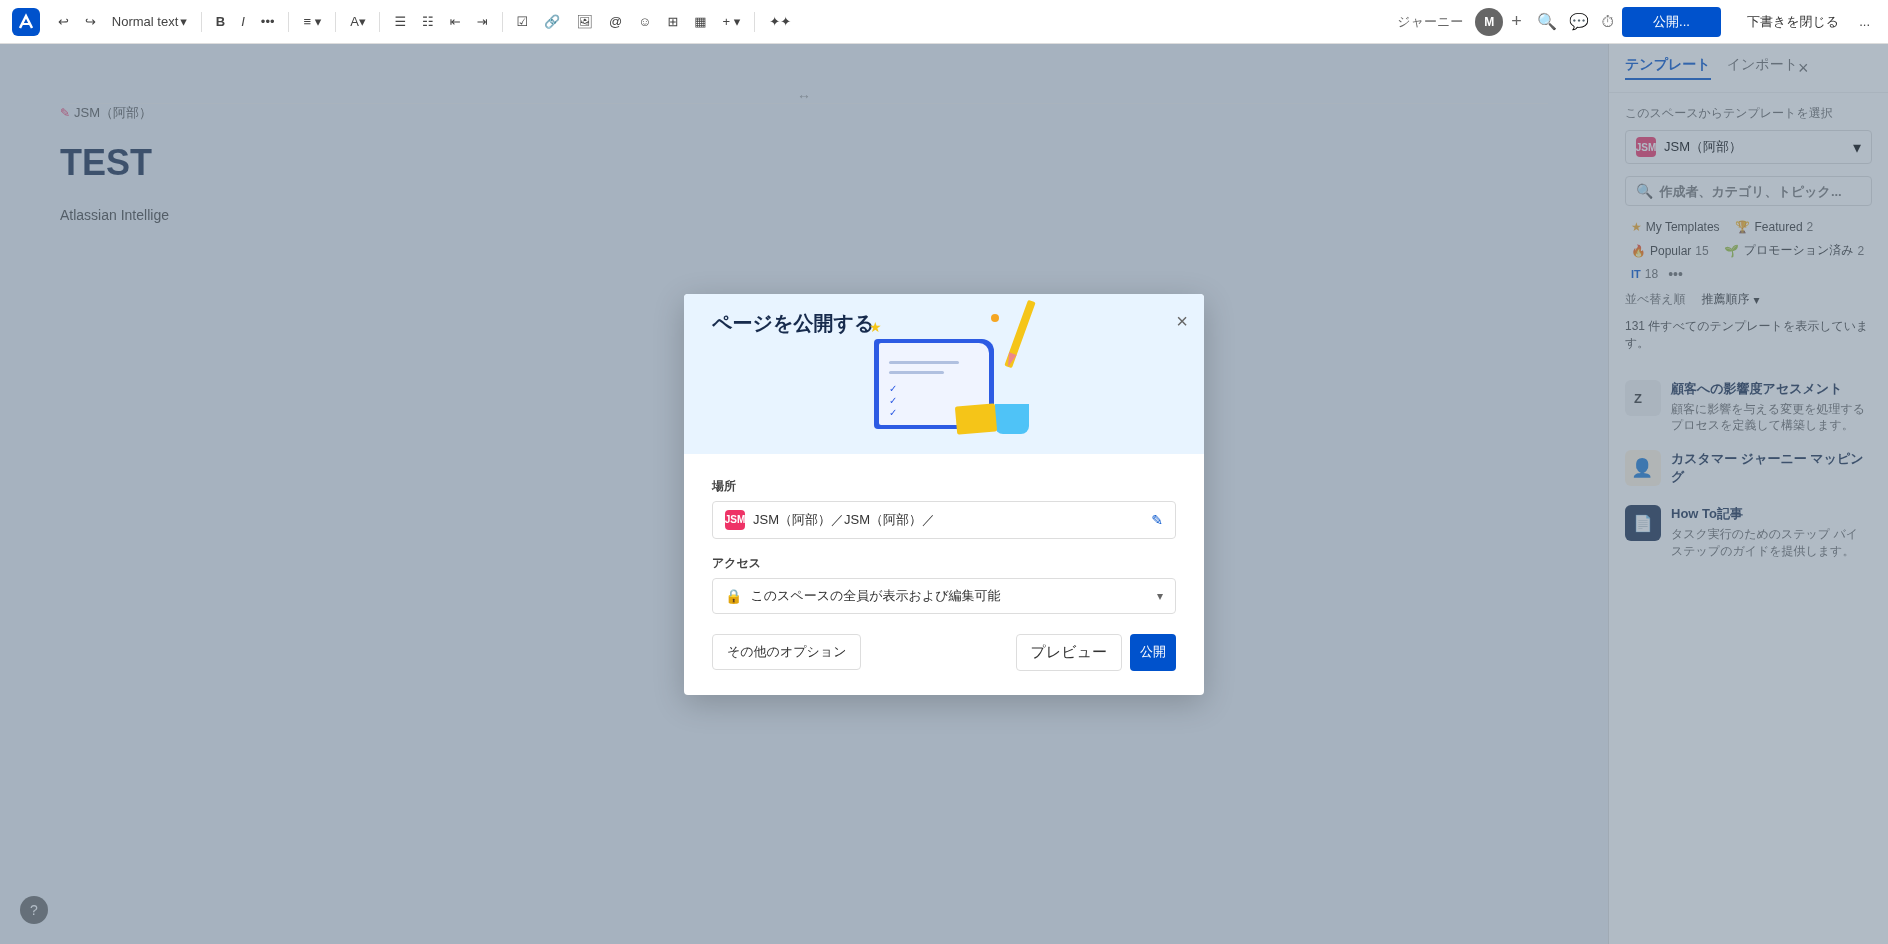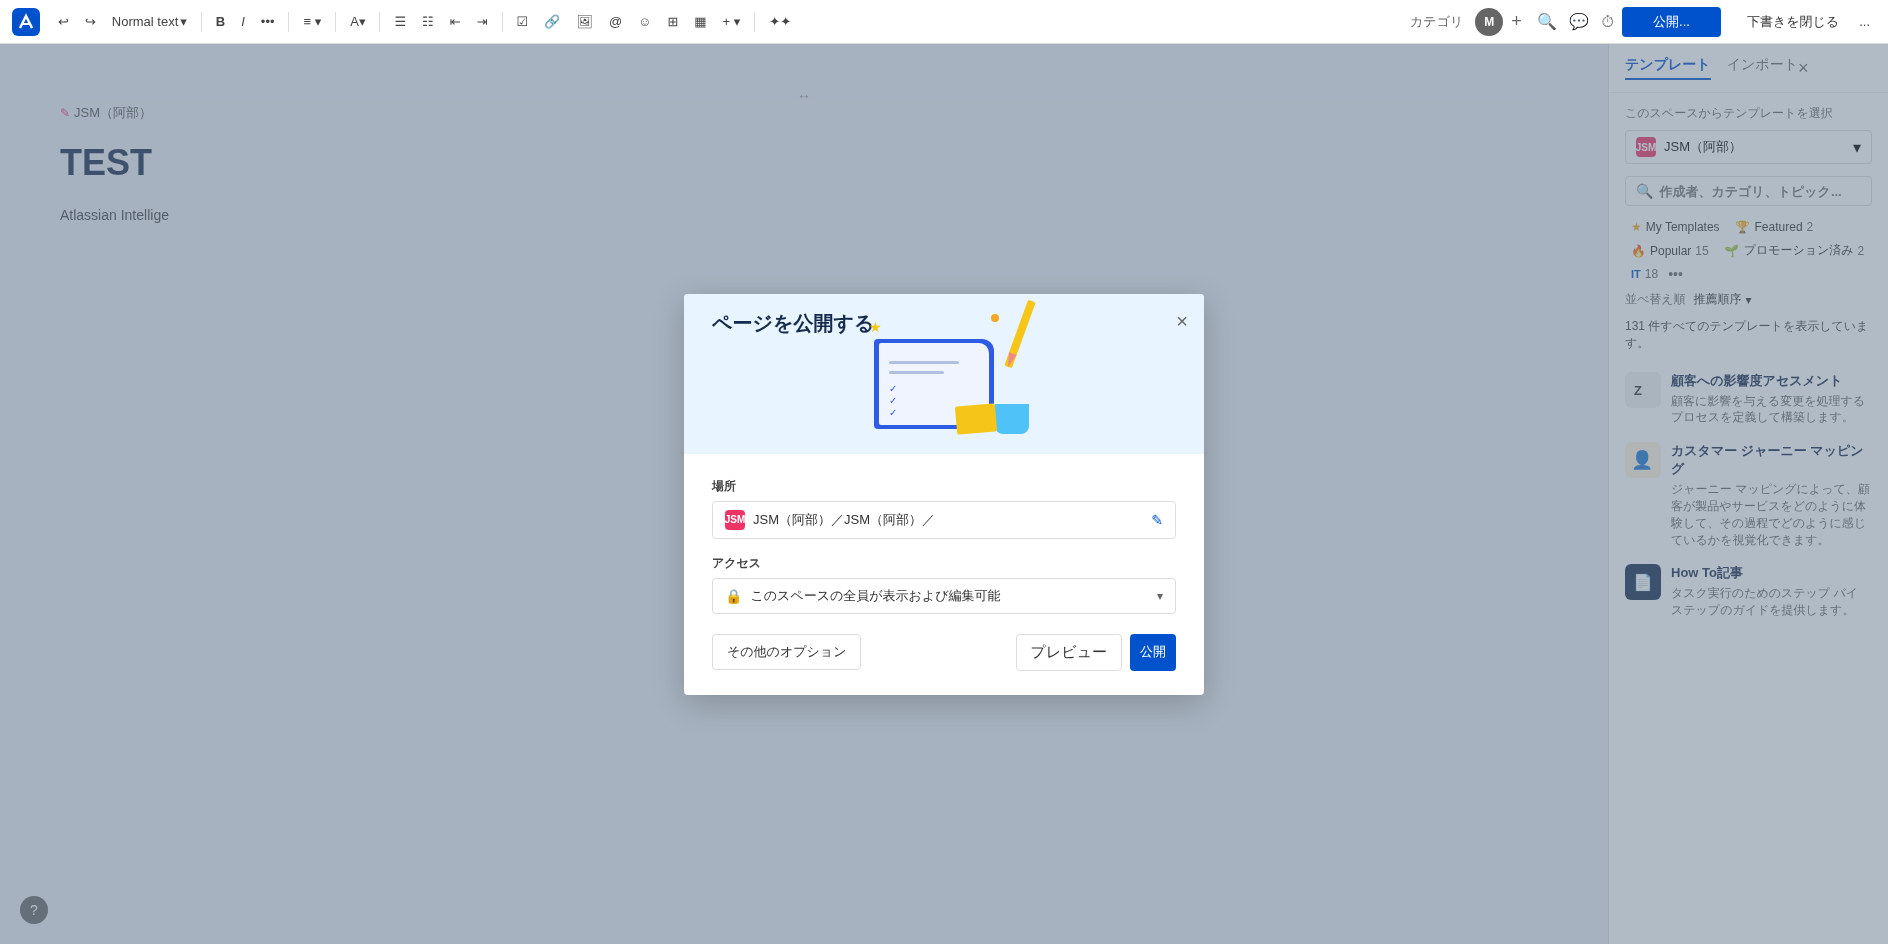--- a/index.html
+++ b/index.html
@@ -107,26 +107,26 @@
     }
     .filter-tag .star-icon { color: #f5a623; }
     .filter-tag .trophy-icon { color: #e36; }
     .filter-tag .fire-icon { color: #ff5630; }
     .filter-tag .promo-icon { color: #36b37e; }
     .filter-tag .it-icon { color: #0052cc; font-size: 11px; font-weight: 700; }
     .filter-tag .count { color: #666; }
     .filter-dots { font-size: 14px; color: #666; cursor: pointer; }
 
     .sort-row {
-      display: flex; align-items: center; gap: 8px; margin-bottom: 10px; font-size: 12px; color: #666;
+      display: flex; align-items: center; gap: 16px; margin-bottom: 10px; font-size: 12px; color: #666;
     }
     .sort-select {
       display: flex; align-items: center; gap: 4px; cursor: pointer; color: #333; font-size: 12px;
     }
-    .template-count { font-size: 12px; color: #444; margin-bottom: 20px; line-height: 1.4; }
+    .template-count { font-size: 12px; color: #444; margin-bottom: 28px; line-height: 1.4; }
 
     .template-item { display: flex; gap: 10px; margin-bottom: 16px; cursor: pointer; }
     .template-item-icon { width: 36px; height: 36px; border-radius: 6px; flex-shrink: 0; display: flex; align-items: center; justify-content: center; font-size: 18px; }
     .template-item-icon.orange { background: #fff3e0; }
     .template-item-icon.dark-blue { background: #172b4d; color: #fff; }
     .template-item-icon.z { background: #f0f0f0; }
     .template-item-content { flex: 1; }
     .template-item-title { font-size: 13px; font-weight: 600; color: #172b4d; margin-bottom: 3px; }
     .template-item-desc { font-size: 12px; color: #666; line-height: 1.4; }
 
@@ -262,21 +262,21 @@
   <button class="toolbar-btn">⊞</button>
   <button class="toolbar-btn">▦</button>
   <button class="toolbar-btn">+ ▾</button>
 
   <div class="toolbar-separator"></div>
 
   <button class="toolbar-btn">✦✦</button>
 
   <div class="toolbar-spacer"></div>
 
-  <span class="toolbar-saved">カテゴリ</span>
+  <span class="toolbar-saved">ジャーニー</span>
   <div class="toolbar-avatar" style="background:#666; display:flex; align-items:center; justify-content:center;">
     <span style="color:#fff; font-size:12px; font-weight:700;">M</span>
   </div>
   <span class="toolbar-plus">+</span>
   <button class="toolbar-icon-btn">🔍</button>
   <button class="toolbar-icon-btn">💬</button>
   <button class="toolbar-icon-btn">⏱</button>
 
   <button class="publish-btn">公開...</button>
   <button class="draft-btn">下書きを閉じる</button>
@@ -370,21 +370,20 @@
         <div class="template-item-content">
           <div class="template-item-title">顧客への影響度アセスメント</div>
           <div class="template-item-desc">顧客に影響を与える変更を処理するプロセスを定義して構築します。</div>
         </div>
       </div>
 
       <div class="template-item">
         <div class="template-item-icon orange" style="background:#fff3e0; font-size:18px;">👤</div>
         <div class="template-item-content">
           <div class="template-item-title">カスタマー ジャーニー マッピング</div>
-          <div class="template-item-desc">ジャーニー マッピングによって、顧客が製品やサービスをどのように体験して、その過程でどのように感じているかを視覚化できます。</div>
         </div>
       </div>
 
       <div class="template-item">
         <div class="template-item-icon dark-blue" style="background:#172b4d; color:#fff; font-size:16px;">📄</div>
         <div class="template-item-content">
           <div class="template-item-title">How To記事</div>
           <div class="template-item-desc">タスク実行のためのステップ バイ ステップのガイドを提供します。</div>
         </div>
       </div>

